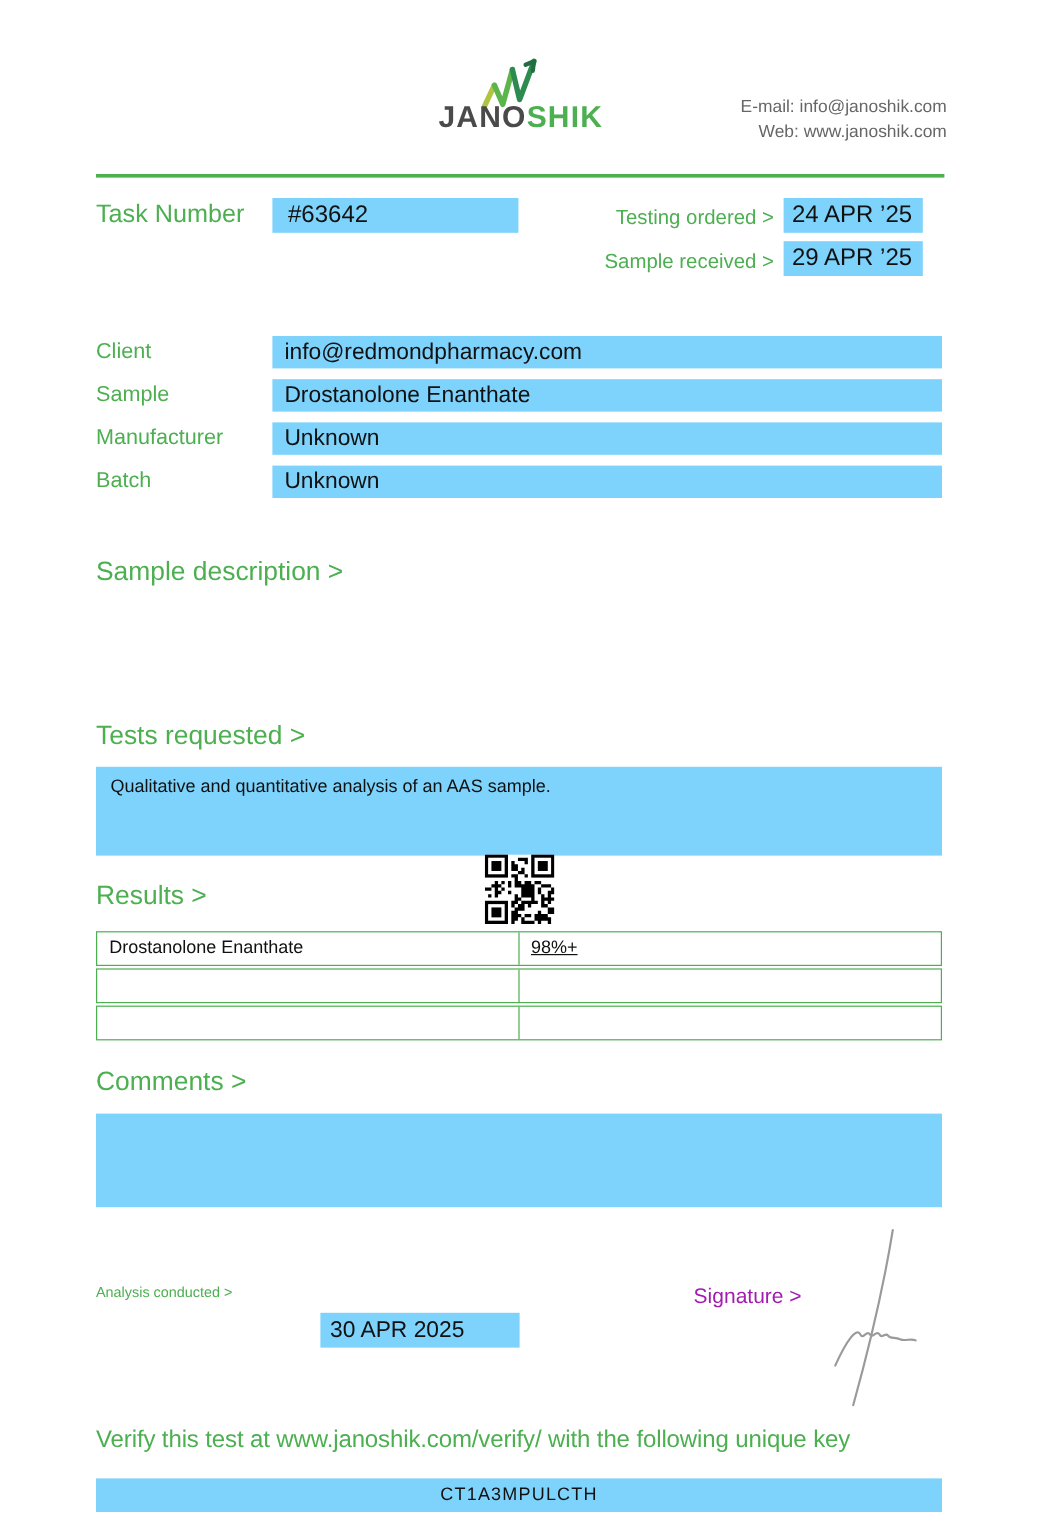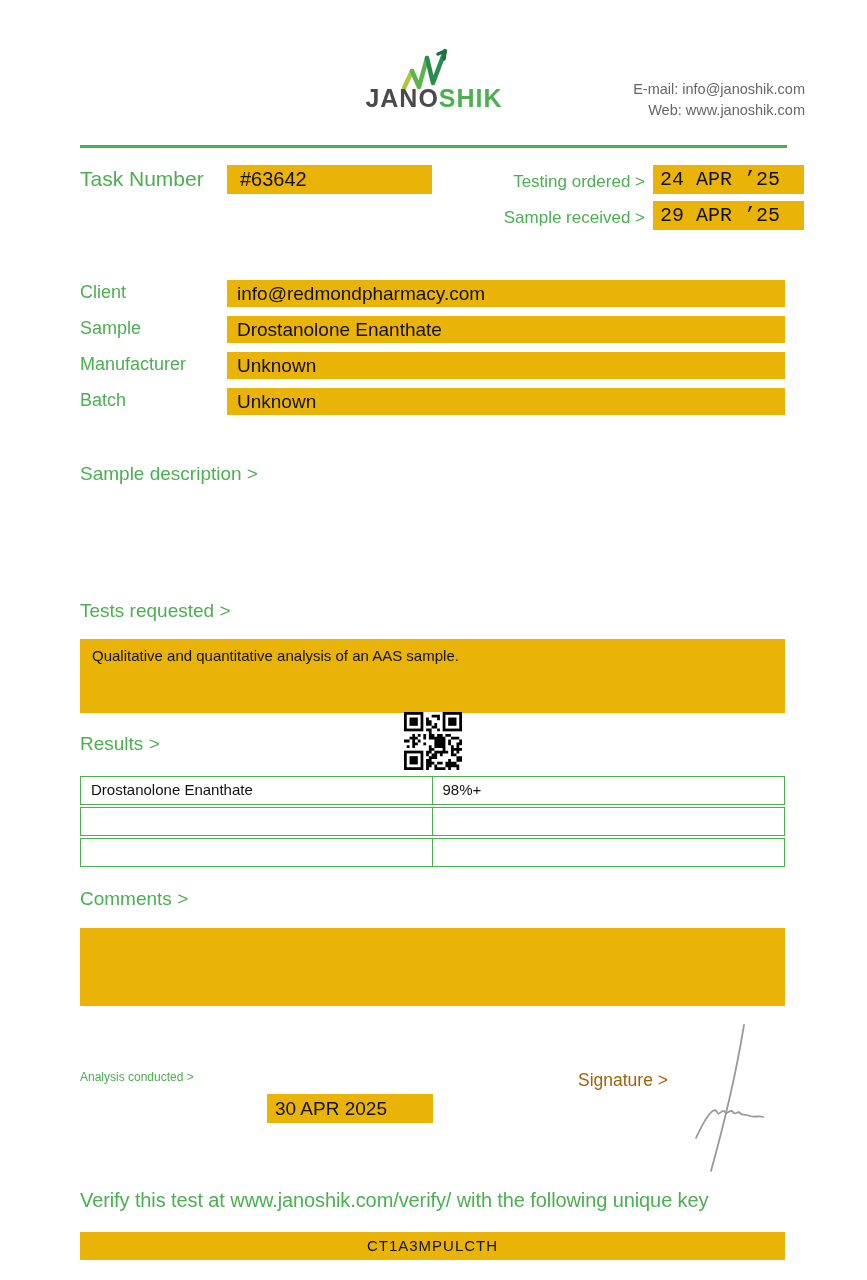--- a/index.html
+++ b/index.html
@@ -12,56 +12,56 @@
   .title{
     position:absolute;left:78px;top:68px;margin:0;
     font-size:43px;font-weight:300;letter-spacing:0.5px;color:#4caf50;
   }
   .logo-icon{position:absolute;left:399px;top:44px;}
   .logo-text{
     position:absolute;left:364px;top:84px;width:140px;text-align:center;
     font-size:25px;font-weight:bold;letter-spacing:1px;color:#4a4a4a;white-space:nowrap;
   }
   .contact{
-    position:absolute;right:62px;top:79px;text-align:right;
+    position:absolute;right:78px;top:79px;text-align:right;
     font-size:14.5px;line-height:21px;color:#666;
   }
   .contact .val{margin-left:4px;}
   .divider{position:absolute;left:80px;top:145px;width:707px;height:3px;background:#4caf50;}
   
   .task-label{position:absolute;left:80px;top:167px;font-size:21px;color:#4caf50;}
-  .box{position:absolute;background:#eab308;box-sizing:border-box;}
+  .box{position:absolute;background:#7dd3fc;box-sizing:border-box;}
   .task-box{left:227px;top:165px;width:205px;height:29px;}
   .task-box .v{font-size:20px;line-height:29px;padding-left:13px;font-weight:500;color:#111;}
   .date-label{position:absolute;left:460px;width:185px;text-align:right;font-size:17px;color:#4caf50;}
-  .date-box{left:653px;width:151px;height:29px;font-family:Liberation Mono, monospace;}
+  .date-box{left:653px;width:116px;height:29px;}
   .date-box .v{font-size:20px;line-height:29px;padding-left:7px;font-weight:500;color:#111;}
   
   .info-label{position:absolute;left:80px;font-size:18px;color:#4caf50;}
   .info-box{left:227px;width:558px;height:27px;}
   .info-box .v{font-size:19px;line-height:27px;padding-left:10px;color:#111;}
   
-  .section-heading{position:absolute;left:80px;font-size:19px;color:#4caf50;}
+  .section-heading{position:absolute;left:80px;font-size:22px;color:#4caf50;}
   .area-box{left:80px;width:705px;height:74px;}
   .area-box .v{display:block;font-size:15px;padding:8px 12px;color:#111;}
   
   .qr{position:absolute;left:404px;top:712px;}
   .rtable{position:absolute;left:80px;top:776px;width:705px;}
   .trow{
     box-sizing:border-box;height:29px;border:1.5px solid #4caf50;
     display:flex;margin-bottom:2px;background:#fff;
   }
   .tcell{box-sizing:border-box;font-size:15px;line-height:25px;padding-left:10px;color:#111;}
   .tcell.c1{width:50%;border-right:1.5px solid #4caf50;}
-  .tcell.c2{width:50%;}
+  .tcell.c2{width:50%;text-decoration:underline;}
   
   .analysis-label{position:absolute;left:80px;top:1070px;font-size:12px;color:#4caf50;}
   .analysis-box{left:267px;top:1066px;width:166px;height:29px;margin-top:28px;}
   .analysis-box .v{font-size:19px;line-height:29px;padding-left:8px;font-weight:500;color:#111;}
-  .signature-label{position:absolute;left:578px;top:1070px;font-size:17.5px;color:#a16207;}
+  .signature-label{position:absolute;left:578px;top:1070px;font-size:17.5px;color:#a21caf;}
   .signature{position:absolute;left:690px;top:1022px;}
   .verify{
     position:absolute;left:80px;top:1189px;width:720px;
     font-size:20px;letter-spacing:-0.1px;white-space:nowrap;color:#4caf50;
   }
   .key-box{left:80px;top:1232px;width:705px;height:28px;}
   .key-box .v{display:block;text-align:center;font-size:15px;line-height:28px;letter-spacing:1px;color:#111;}
 </style>
 </head>
 <body>

